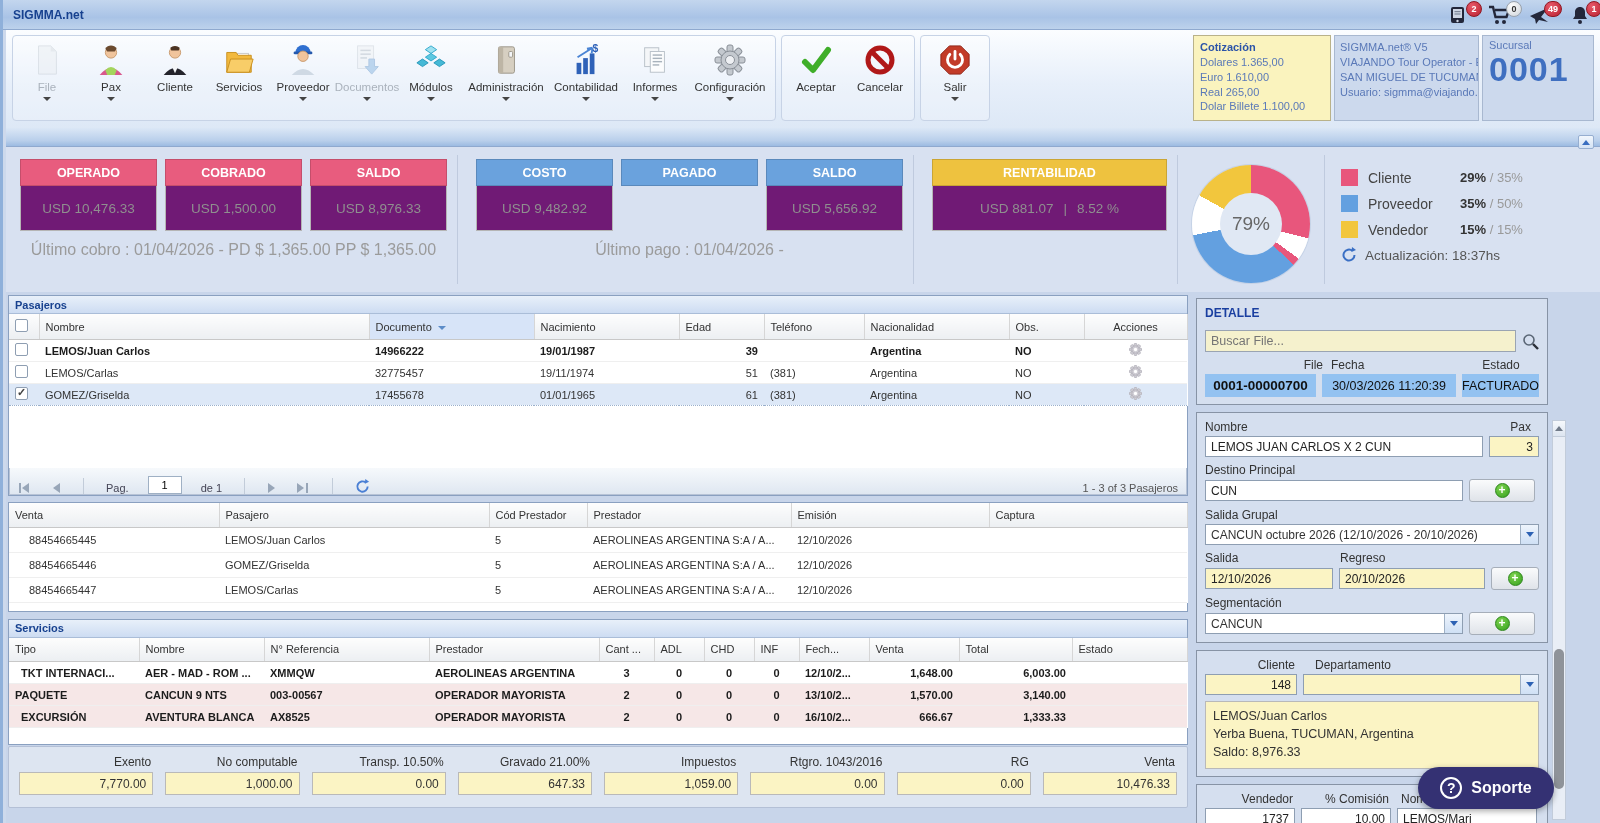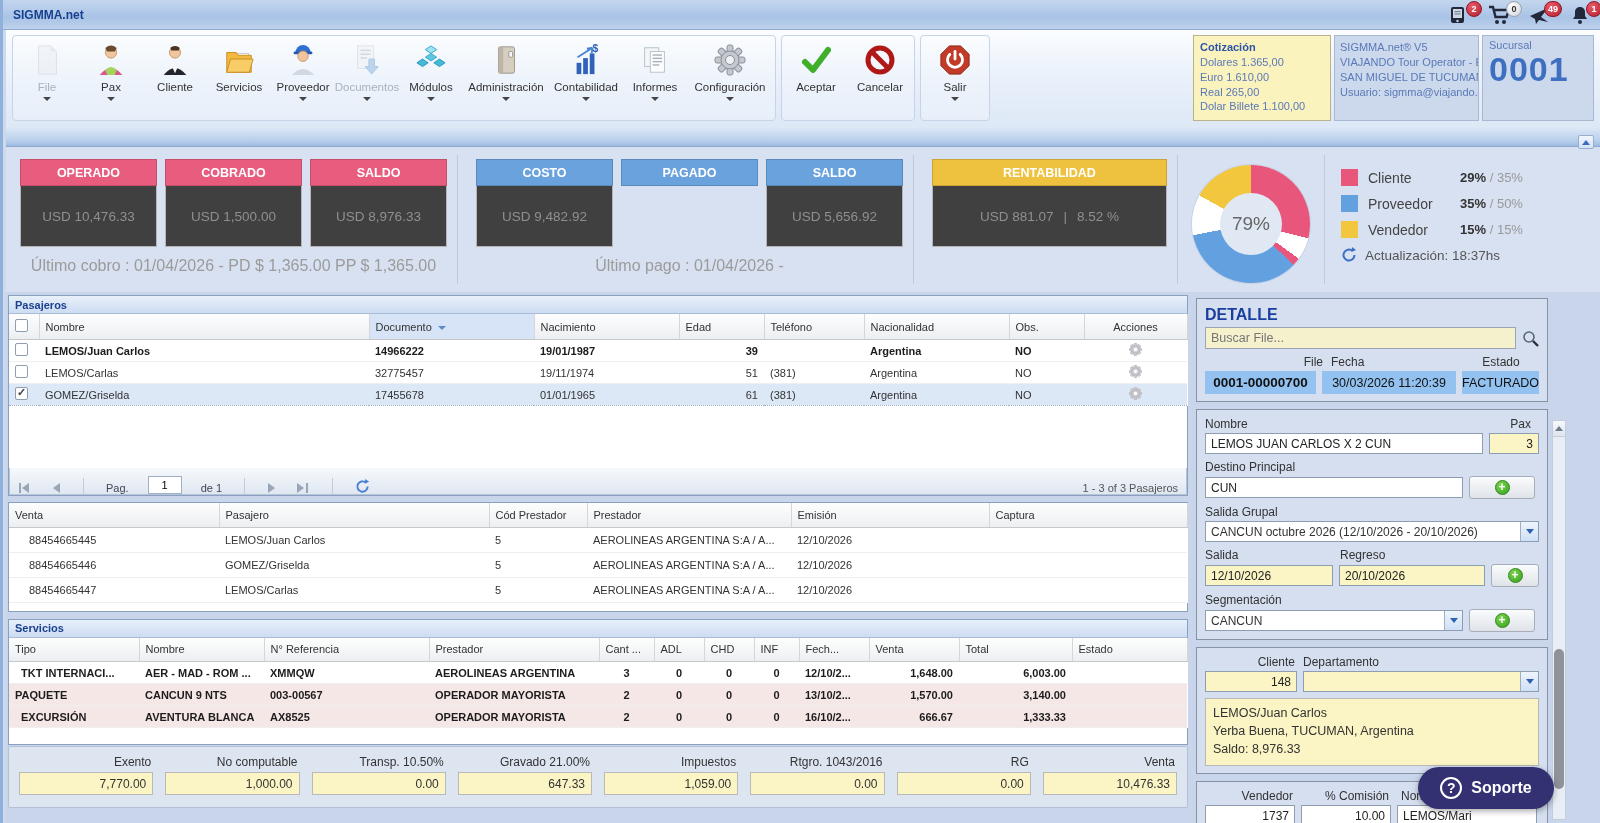--- a/index.html
+++ b/index.html
@@ -40,21 +40,21 @@
   .strip { position:absolute; left:3px; top:128px; width:1594px; height:19px;
     background:linear-gradient(#dbe7f6,#b9cfeb 70%,#9cbbe2); border-bottom:1px solid #8fa9cf; }
 
   
   .summary { position:absolute; left:3px; top:147px; width:1594px; height:145px; background:#d8e1f1; display:flex; }
   .sgroup { padding:12px 10px 0 10px; }
   .sgroup.cards { display:flex; flex-direction:column; }
   .cardrow { display:flex; gap:8px; }
   .card { width:137px; }
   .card .chead { height:27px; display:flex; align-items:center; justify-content:center; color:#fff; font-weight:bold; font-size:12.5px; border:1px solid rgba(0,0,0,.15); }
-  .card .cbody { height:61px; background:#404040; border:1px solid #b5b5b5; border-top:none; display:flex; align-items:center; justify-content:center; color:#8f8f8f; font-size:13.5px; }
+  .card .cbody { height:45px; background:#701a75; border:1px solid #b5b5b5; border-top:none; display:flex; align-items:center; justify-content:center; color:#8f8f8f; font-size:13.5px; }
   .chead.pink { background:#e85c7e; } .chead.blue { background:#6aa2dd; } .chead.yellow { background:#eec23f; }
   .caption { text-align:center; color:#9b9b9b; font-size:16px; margin-top:10px; }
   .vdiv { width:1px; background:#bfcade; margin:8px 0; }
   .rentcard { width:235px; }
   .rentcard .cbody { font-size:13.5px; gap:10px; }
   .donutwrap { display:flex; align-items:center; padding:8px 14px 0 14px; }
   .donut { width:118px; height:118px; border-radius:50%; position:relative;
     background:conic-gradient(#e8567c 0deg 104deg, #ffffff 104deg 126deg, #e8567c 126deg 134deg, #63a0e0 134deg 259deg, #ffffff 259deg 299deg, #f2c63d 299deg 360deg);
     box-shadow:0 0 0 1px #c5d2e6; }
   .donut .hole { position:absolute; left:50%; top:50%; transform:translate(-50%,-50%); width:62px; height:62px; border-radius:50%;
@@ -99,21 +99,21 @@
 
   .totbar { position:absolute; left:0px; bottom:12px; width:1180px; height:62px; background:#dde5f1; border:1px solid #b4c0d6; border-radius:2px;
     display:flex; align-items:flex-start; padding:8px 10px; gap:12px; }
   .totcell { flex:1; display:flex; flex-direction:column; }
   .totcell .tlab { text-align:right; color:#333; font-size:12px; margin-bottom:3px; padding-right:2px; }
   .totcell .tval { height:23px; background:#fbf4c4; border:1px solid #b9b9b9; display:flex; align-items:center; justify-content:flex-end; padding:0 6px; font-size:12px; }
 
   
   .detail { position:absolute; left:1186px; top:0px; width:408px; height:531px; padding:6px 4px 0 4px; }
   .dbox { border:1px solid #8793a5; background:#d5dfef; padding:7px 8px; margin-bottom:7px; width:352px; }
-  .dtitle { color:#1a3fa0; font-weight:bold; font-size:16px; margin-bottom:3px; }
+  .dtitle { color:#1a3fa0; font-weight:bold; font-size:12px; margin-bottom:10px; }
   .drow { display:flex; align-items:center; gap:6px; }
   .dlabels { display:flex; font-size:12px; color:#333; margin:6px 0 2px 0; }
   input.din, .din { height:21px; border:1px solid #8e9eb2; background:#fff; font-size:12px; padding:0 5px; font-family:"Liberation Sans",sans-serif; color:#222; display:flex; align-items:center; }
   .din.yellow { background:#fbf4c4; }
   .chip { background:#93c2f1; height:23px; display:flex; align-items:center; justify-content:center; font-size:12.5px; color:#111; }
   .chip.b { font-weight:bold; font-size:13.5px; }
   .searchrow { display:flex; align-items:center; gap:6px; }
   .search-in { flex:1; height:22px; background:#f5f1cd; border:1px solid #9aa4b2; padding:0 5px; font-size:12.5px; font-family:"Liberation Sans",sans-serif; color:#333; }
   .fselect { height:21px; border:1px solid #8e9eb2; background:#fff; display:flex; align-items:center; justify-content:space-between; padding-left:5px; font-size:12px; cursor:pointer; }
   .fselect.yellow { background:#fbf4c4; }
@@ -848,21 +848,21 @@
           </div>
           <span class="plusbtn">
               <span class="pc">+</span>
             </span>
         </div>
       </div>
 
       <div class="dbox">
         <div class="dlabels" style="margin-top:0">
           <span class="flab" style="width:90px;text-align:right">Cliente</span>
-          <span class="flab" style="margin-left:8px">Departamento</span>
+          <span class="flab" style="margin-left:20px">Departamento</span>
         </div>
         <div class="drow">
           <input class="din yellow" style="width: 92px; text-align: right;" value="148">
           <div class="fselect yellow" style="width:236px">
             <span></span>
             <span class="selbtn">
                 <span class="dn"></span>
               </span>
           </div>
         </div>

